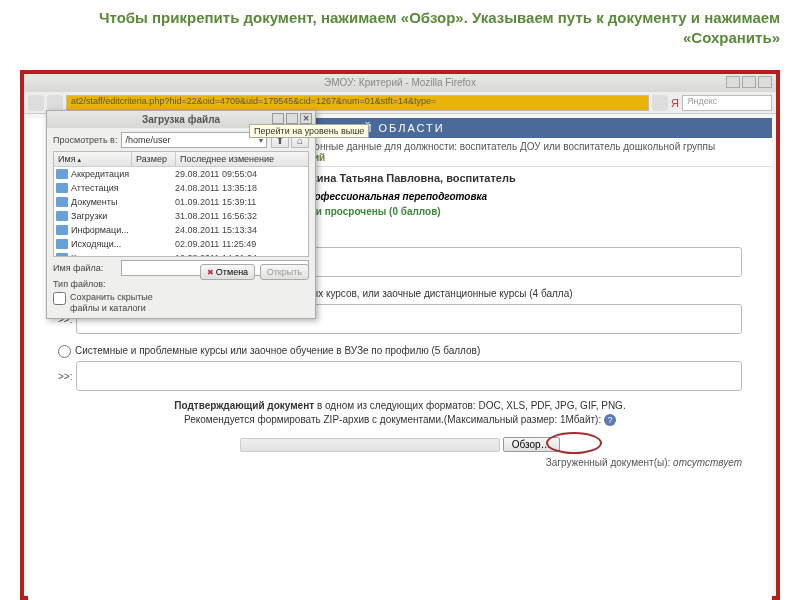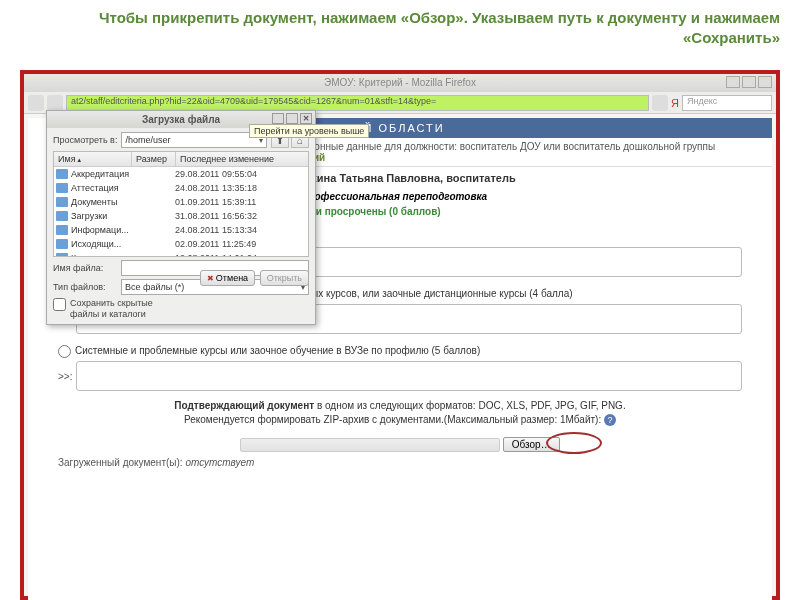--- a/index.html
+++ b/index.html
@@ -4,21 +4,21 @@
 <style>
 * { box-sizing: border-box; margin: 0; padding: 0; font-family: Arial, sans-serif; }
 body { width: 800px; height: 600px; background: #fff; overflow: hidden; }
 .instruction { text-align: right; color: #5a8a3a; font-size: 15px; font-weight: bold; padding: 8px 20px; line-height: 1.3; }
 .browser-area { position: relative; margin: 15px 20px; border: 4px solid #b91c1c; height: 530px; background: #f5f5f3; }
 .titlebar { background: linear-gradient(#e8e8e6,#d8d8d5); height: 18px; font-size: 10px; color: #888; text-align: center; line-height: 18px; position: relative; }
 .winbtn { position: absolute; right: 4px; top: 2px; display: flex; gap: 2px; }
 .winbtn span { width: 14px; height: 12px; background: #ddd; border: 1px solid #aaa; display: inline-block; }
 .addrbar { display: flex; align-items: center; height: 22px; background: #ededeb; padding: 2px 4px; gap: 3px; font-size: 10px; border-bottom: 1px solid #ccc; }
 .navbtn { width: 16px; height: 16px; background: #ddd; border-radius: 3px; }
-.addr { flex: 1; background: #bef264; border: 1px solid #bbb; height: 16px; padding: 0 4px; font-size: 9px; color: #555; overflow: hidden; white-space: nowrap; }
+.addr { flex: 1; background: #eab308; border: 1px solid #bbb; height: 16px; padding: 0 4px; font-size: 9px; color: #555; overflow: hidden; white-space: nowrap; }
 .search { width: 90px; background: #fff; border: 1px solid #bbb; height: 16px; padding: 0 4px; font-size: 9px; color: #999; }
 .content-pane { background: #fff; margin: 4px; height: 495px; padding: 0; overflow: hidden; position: relative; }
 .banner { background: #4a6a9a; color: #fff; font-size: 11px; padding: 4px 10px; letter-spacing: 2px; margin-left: 240px; }
 .tabs { font-size: 10px; color: #555; margin-left: 240px; padding: 3px 10px; border-bottom: 1px solid #ddd; }
 .tabs b { color: #6a8a3a; font-weight: bold; }
 .person { font-size: 11px; font-weight: bold; margin-left: 240px; padding: 5px 10px; color: #333; }
 .section { font-size: 10px; font-style: italic; font-weight: bold; margin-left: 240px; padding: 2px 10px; }
 .expired { font-size: 10px; color: #3a8a3a; font-weight: bold; margin-left: 240px; padding: 2px 10px; }
 .main { padding: 4px 30px 0 30px; }
 .option { margin: 3px 0; }
@@ -27,21 +27,21 @@
 .ta-row { display: flex; align-items: flex-start; margin: 2px 0 6px 0; gap: 4px; }
 .arrow { font-size: 10px; color: #555; padding-top: 10px; }
 .ta { flex: 1; height: 30px; border: 1px solid #bbb; border-radius: 3px; }
 .docnote { text-align: center; font-size: 10px; color: #333; margin-top: 8px; line-height: 1.4; }
 .docnote b { font-weight: bold; }
 .helpicon { display: inline-block; width: 12px; height: 12px; background: #5a7ab5; color: #fff; border-radius: 50%; font-size: 9px; text-align: center; line-height: 12px; }
 .upload-row { text-align: center; margin: 8px 0 4px 0; }
 .upload-bar { display: inline-block; width: 260px; height: 14px; background: linear-gradient(#eee,#e2e2e2); border: 1px solid #ccc; border-radius: 2px; vertical-align: middle; }
 .browse-btn { display: inline-block; font-size: 10px; padding: 1px 8px; border: 1px solid #999; background: linear-gradient(#f8f8f8,#e0e0e0); border-radius: 2px; vertical-align: middle; margin-left: -2px; }
 .browse-circle { position: absolute; border: 2px solid #a03030; border-radius: 50%; width: 56px; height: 22px; pointer-events: none; }
-.loaded { text-align: left; font-size: 10px; color: #555; margin: 4px 0; }
+.loaded { text-align: right; font-size: 10px; color: #555; margin: 4px 0; }
 .loaded i { font-style: italic; }
 .navbuttons { text-align: center; margin-top: 6px; }
 .navbuttons button { font-size: 10px; padding: 2px 8px; margin: 0 2px; background: linear-gradient(#f8f8f8,#e0e0e0); border: 1px solid #aaa; border-radius: 2px; }
 
 .dialog { position: absolute; top: 36px; left: 22px; width: 270px; background: #efefed; border: 1px solid #aaa; box-shadow: 2px 2px 6px rgba(0,0,0,.3); z-index: 10; }
 .dlg-title { background: linear-gradient(#e8e8e6,#d6d6d3); font-size: 10px; font-weight: bold; text-align: center; padding: 3px; position: relative; color: #555; }
 .dlg-close { position: absolute; right: 3px; top: 2px; display: flex; gap: 2px; }
 .dlg-close span { width: 12px; height: 11px; background: #ddd; border: 1px solid #999; font-size: 8px; text-align: center; line-height: 10px; }
 .dlg-body { padding: 4px 6px; font-size: 10px; color: #333; }
 .dlg-row { display: flex; align-items: center; gap: 4px; margin-bottom: 3px; }
@@ -220,23 +220,20 @@
               <span class="dt">12.08.2011 14:01:04</span>
             </div>
           </div>
       </div>
       <div class="dlg-foot-row">
         <label>Имя файла:</label>
         <div class="dlg-input"></div>
       </div>
       <div class="dlg-foot-row">
         <label>Тип файлов:</label>
-        <div class="dlg-combo">
-            <span>Все файлы (*)</span>
-          </div>
       </div>
       <div class="chk-row">
         <input type="checkbox" style="">
         <span style="width:110px;line-height:1.2">Сохранить скрытые файлы и каталоги</span>
         <div class="dlg-buttons" style="flex:1">
           <button class="cancel">Отмена</button>
           <button class="open">Открыть</button>
         </div>
       </div>
     </div>

